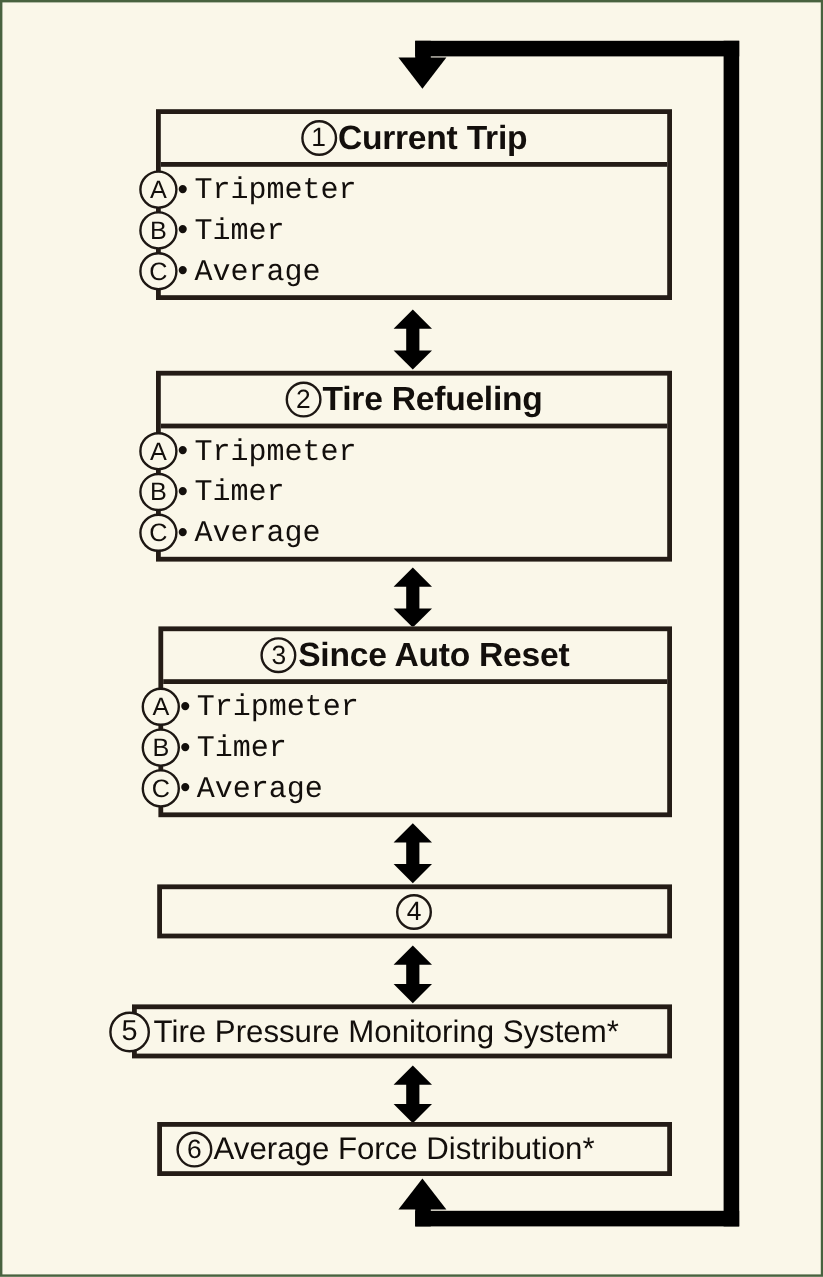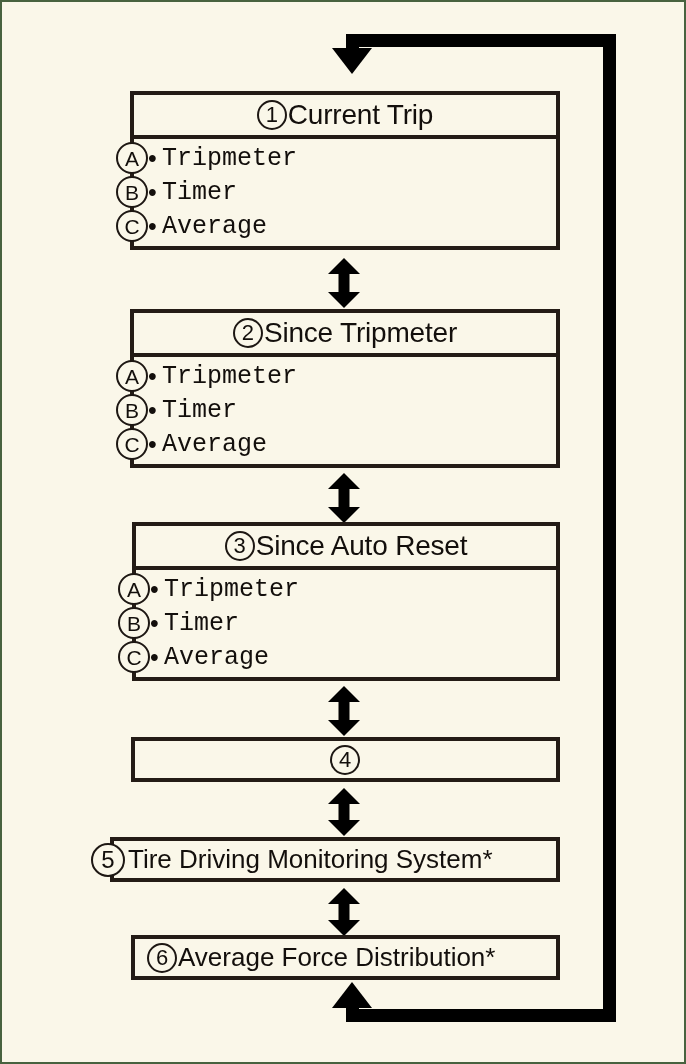--- a/index.html
+++ b/index.html
@@ -55,21 +55,21 @@
     box-sizing: border-box;
     height: 44px;
     border-bottom: 4px solid #241c16;
     display: flex;
     align-items: center;
     justify-content: center;
     position: relative;
   }
   .node-header .title {
     font-size: 28px;
-    font-weight: normal;
+    font-weight: bold;
     color: #130f0c;
     white-space: nowrap;
     letter-spacing: -0.2px;
   }
   .node-body {
     position: relative;
     padding: 2px 0 4px 0;
   }
   .bullet-row {
     position: relative;
@@ -226,21 +226,21 @@
 
   <div class="dbl-arrow" style="left:326px; top:256px; height:50px;">
     <div class="head-up"></div>
     <div class="shaft" style="top:10px; height:30px;"></div>
     <div class="head-down"></div>
   </div>
 
   <div class="node" style="left:128px; top:307px; width:430px; height:159px;">
     <div class="node-header">
       <span class="circ circ-num-inline">2</span>
-      <span class="title">Since Tripmeter</span>
+      <span class="title">Tire Refueling</span>
     </div>
     <div class="node-body">
       <div class="bullet-row">
         <span class="circ circ-letter">A</span>
         <span class="bullet-dot">•</span>
         <span class="bullet-text">Tripmeter</span>
       </div>
       <div class="bullet-row">
         <span class="circ circ-letter">B</span>
         <span class="bullet-dot">•</span>
@@ -298,21 +298,21 @@
 
   <div class="dbl-arrow" style="left:326px; top:786px; height:48px;">
     <div class="head-up"></div>
     <div class="shaft" style="top:10px; height:28px;"></div>
     <div class="head-down"></div>
   </div>
 
   <div class="node" style="left:108px; top:835px; width:450px; height:45px;">
     <div class="node-single">
       <span class="circ circ-left-out">5</span>
-      <span class="single-text pad-left">Tire Driving Monitoring System*</span>
+      <span class="single-text pad-left">Tire Pressure Monitoring System*</span>
     </div>
   </div>
 
   <div class="dbl-arrow" style="left:326px; top:886px; height:48px;">
     <div class="head-up"></div>
     <div class="shaft" style="top:10px; height:28px;"></div>
     <div class="head-down"></div>
   </div>
 
   <div class="node" style="left:129px; top:933px; width:429px; height:45px;">

